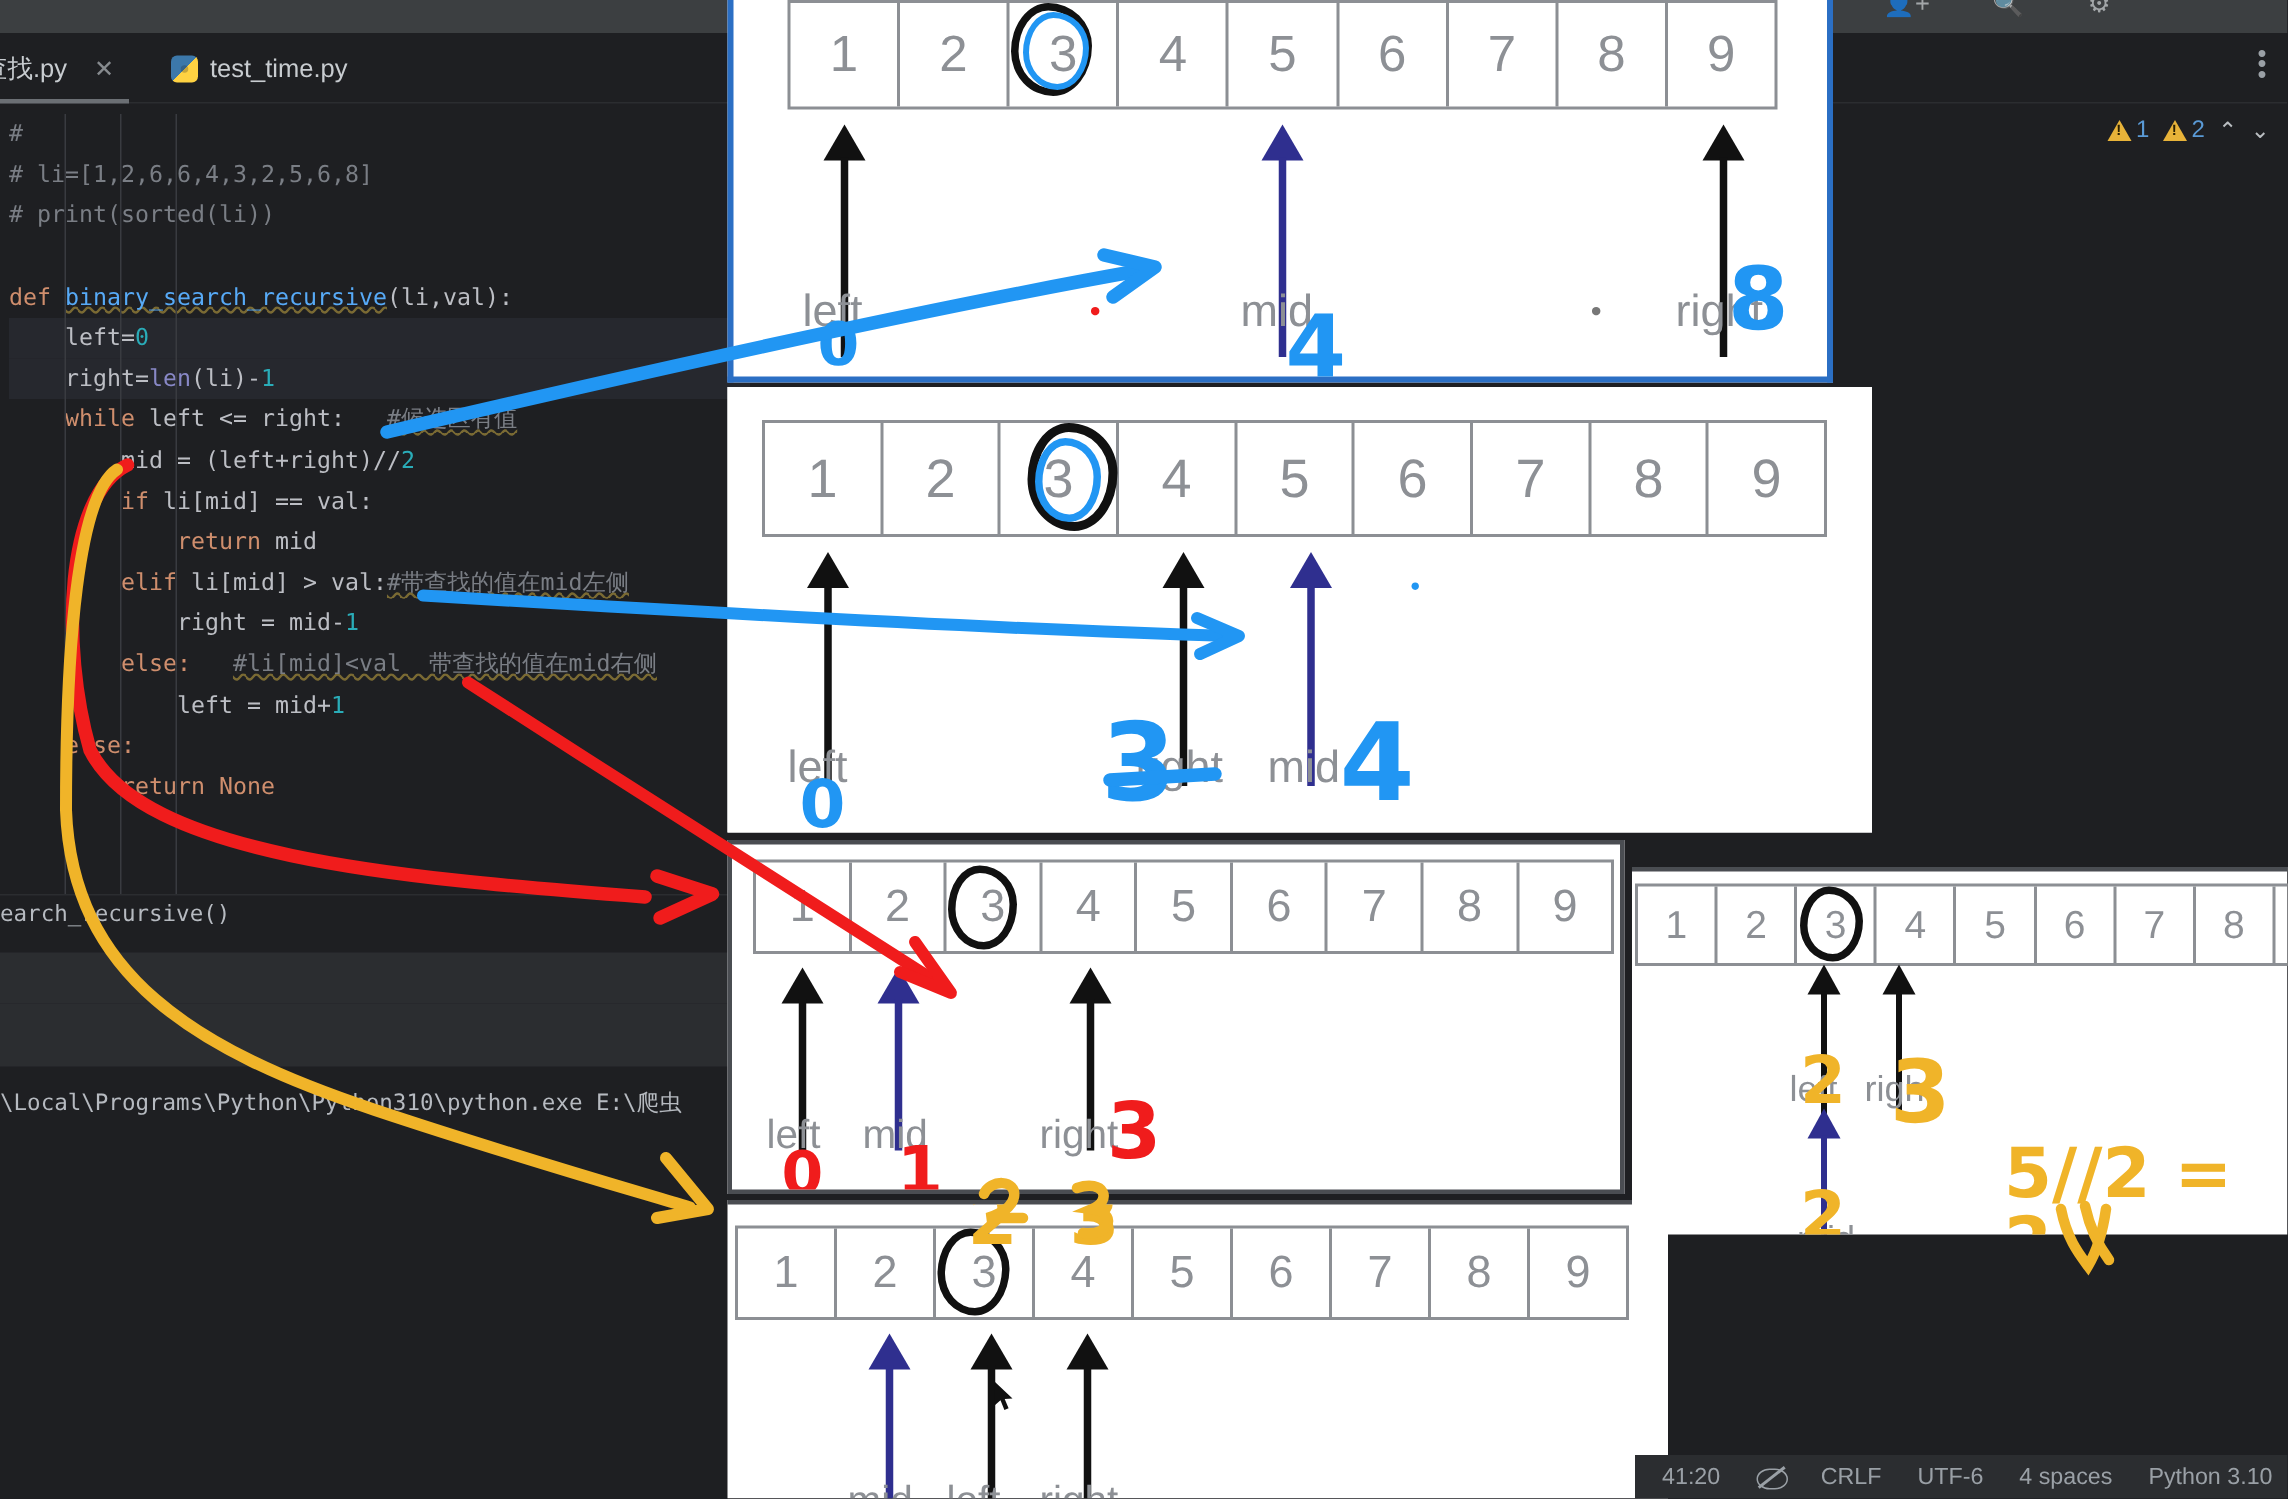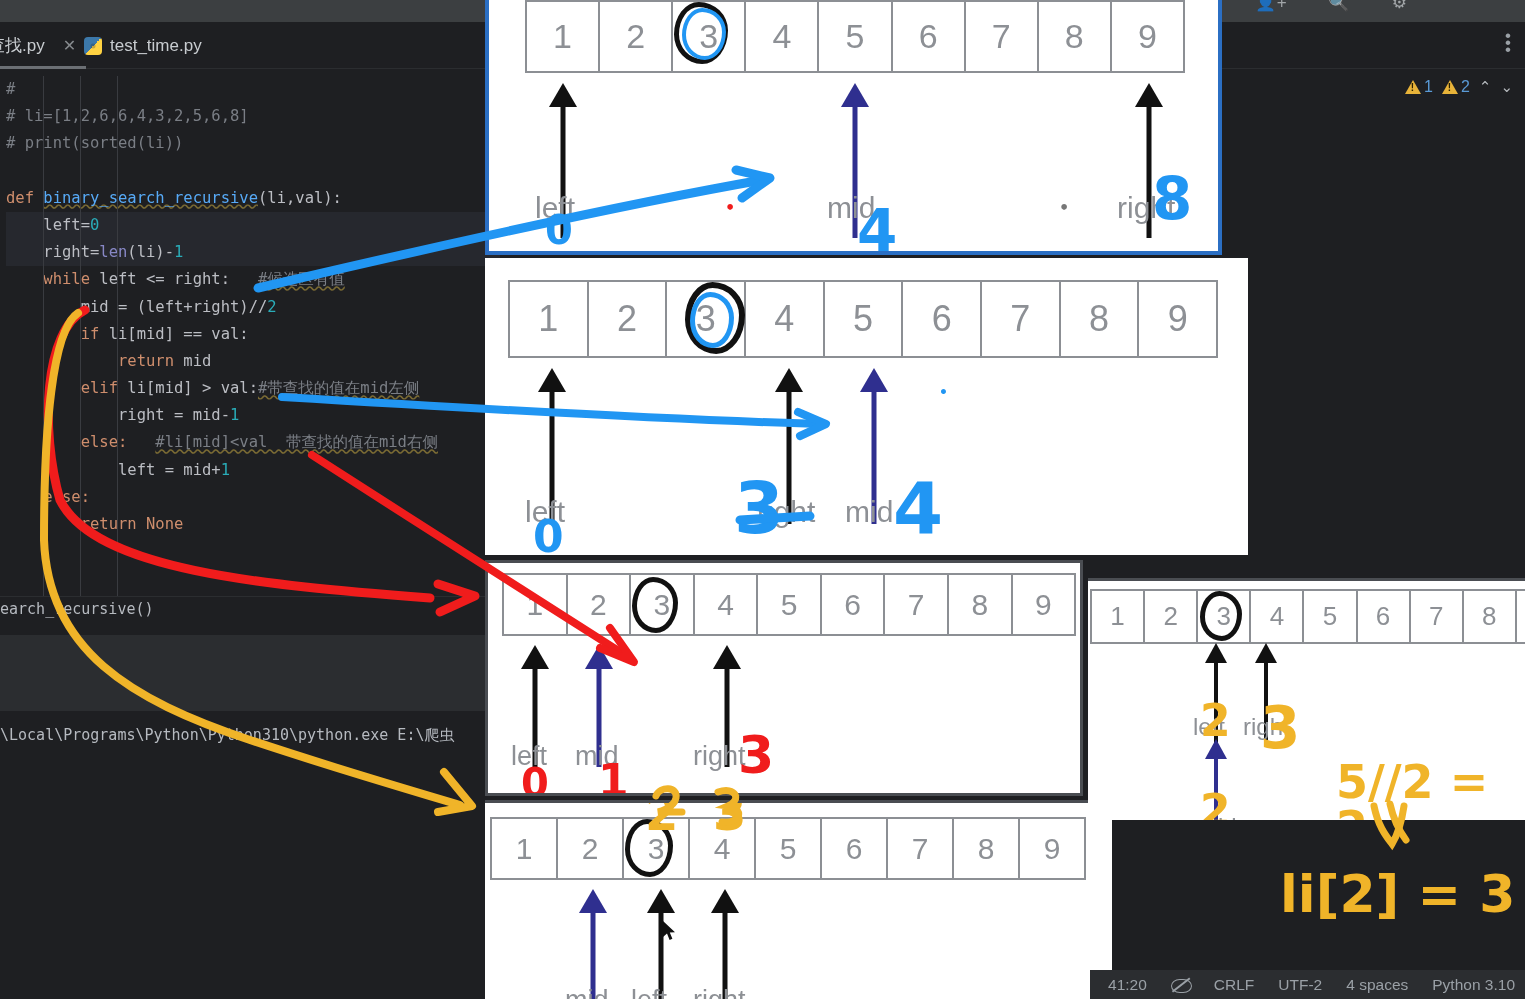--- a/index.html
+++ b/index.html
@@ -29,21 +29,21 @@
   .tab {
     position: absolute; top: 0; height: 47px;
     display: flex; align-items: center; gap: 8px;
     font-size: 17px; color: #c8ccd0; white-space: nowrap;
   }
   .tab-active { left: -26px; padding: 0 14px 0 14px; }
   .tab-active .underline {
     position: absolute; left: 0; bottom: 0; width: 112px; height: 3px;
     background: #6b6f74;
   }
-  .tab-inactive { left: 84px; }
+  .tab-inactive { left: 114px; }
   .tab-close { color: #868a8e; font-size: 16px; margin-left: 10px; }
   .py-logo {
     width: 18px; height: 18px; border-radius: 4px; position: relative;
     background: linear-gradient(135deg,#3c78aa 0 50%, #ffd242 50% 100%);
     flex: 0 0 auto;
   }
   .py-logo::after {
     content:""; position:absolute; left:50%; top:50%; width:5px; height:5px;
     transform: translate(-50%,-50%); border-radius: 50%; background:#1e1f22;
     opacity:.25;
@@ -432,30 +432,27 @@
 
     <div class="circle-mark" style="left:112px; top:10px; width:42px; height:50px; border:5px solid #111;"></div>
 
     <div class="hand h-yellow" style="left:112px; top:118px; font-size:44px;">2</div>
     <div class="hand h-yellow" style="left:172px; top:118px; font-size:58px;">3</div>
     <div class="hand h-yellow" style="left:112px; top:208px; font-size:44px;">2</div>
 
     <div class="hand h-yellow" style="left:248px; top:178px; font-size:46px;">5//2 = 2</div>
   </div>
 
-  <div class="dark-note">
-    <div class="hand h-yellow" style="left:168px; top:48px; font-size:52px;">li[2] = 3</div>
-  </div>
   <div class="dark-note-bottom"></div>
 
   <div class="statusbar">
     <span>41:20</span>
     <span class="eye-off"></span>
     <span>CRLF</span>
-    <span>UTF-2</span>
+    <span>UTF-6</span>
     <span>4 spaces</span>
     <span>Python 3.10</span>
   </div>
 
   <svg class="ink" viewBox="0 0 1525 999">
 
     <g>
       <path d="M258,288 C420,250 620,205 762,180" stroke="#2196f3" stroke-width="9" fill="none" stroke-linecap="round"></path>
       <path d="M736,170 L770,178 L742,198" stroke="#2196f3" stroke-width="9" fill="none" stroke-linecap="round" stroke-linejoin="round"></path>
     </g>

